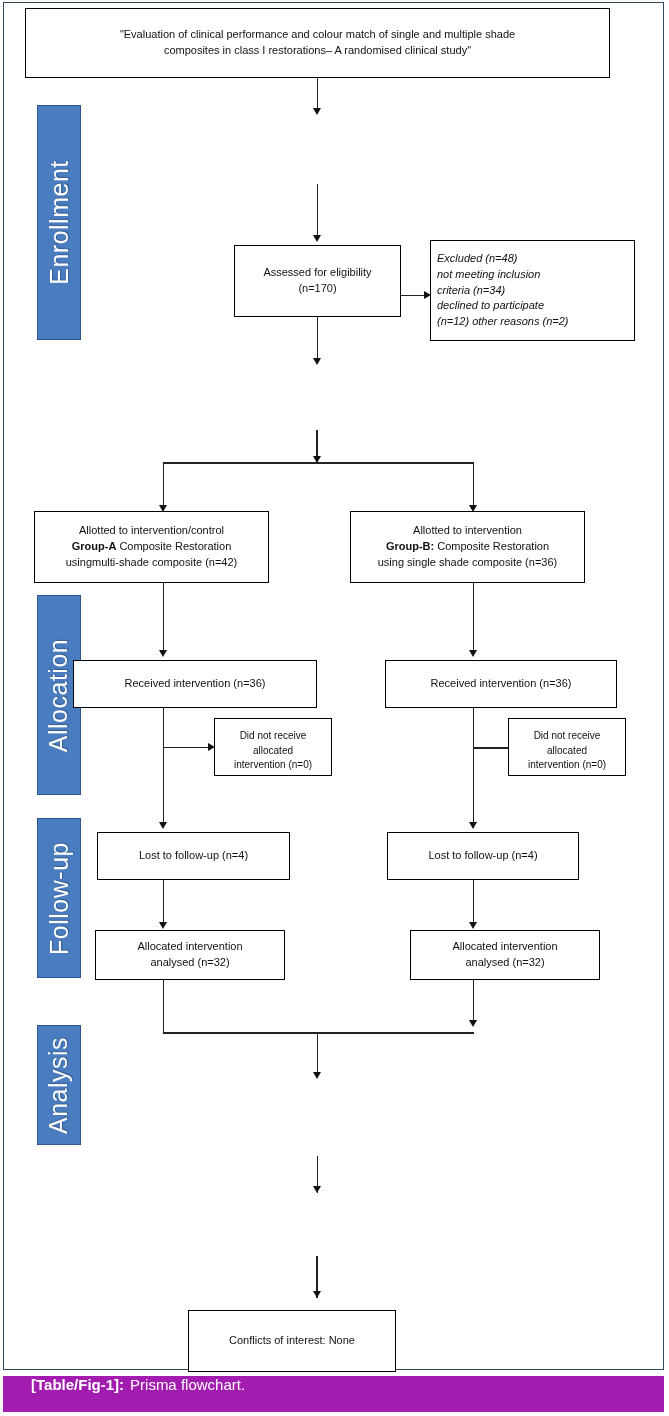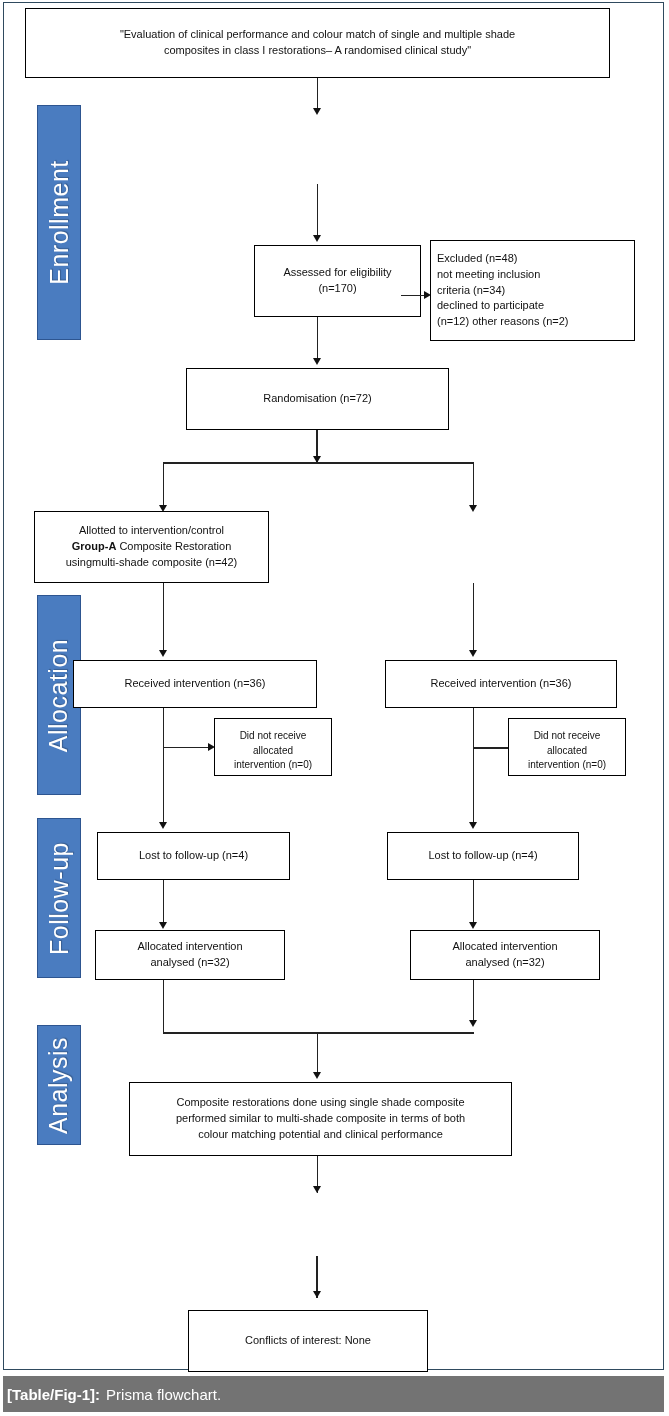--- a/index.html
+++ b/index.html
@@ -38,20 +38,21 @@
     justify-content: center;
     text-align: center;
     color: #111111;
     line-height: 1.45;
     padding: 4px 6px;
   }
   .node .txt { display: block; width: 100%; }
   .node.left-align {
     justify-content: center;
     text-align: left;
+    font-style: italic;
   }
 
   
   .stage-bar {
     position: absolute;
     box-sizing: border-box;
     background: #4a7cc0;
     border: 1px solid #2d5590;
     display: flex;
     align-items: center;
@@ -98,24 +99,24 @@
     border-left: 7px solid #111111;
   }
 
   
   #caption-bar {
     position: absolute;
     left: 3px;
     top: 1376px;
     width: 661px;
     height: 36px;
-    background: #737373;
+    background: #a21caf;
     display: flex;
-    align-items: center;
-    padding-left: 4px;
+    align-items: flex-start;
+    padding-left: 28px;
     box-sizing: border-box;
   }
   #caption-bar .cap-tag {
     color: #ffffff;
     font-weight: bold;
     font-size: 15px;
     margin-right: 6px;
   }
   #caption-bar .cap-text {
     color: #ffffff;
@@ -144,21 +145,21 @@
   <div class="arrow-down" style="left:313px; top:108px;"></div>
 
   <div class="stage-bar" style="left:37px; top:105px; width:44px; height:235px;">
     <span class="stage-label">Enrollment</span>
   </div>
 
 
   <div class="vline" style="left:317px; top:184px; height:56px;"></div>
   <div class="arrow-down" style="left:313px; top:235px;"></div>
 
-  <div class="node" style="left:234px; top:245px; width:167px; height:72px;margin-left:20px;">
+  <div class="node" style="left:234px; top:245px; width:167px; height:72px;">
     <span class="txt fs11">
       <span>Assessed for eligibility</span><br>
       <span>(n=170)</span>
     </span>
   </div>
 
   <div class="hline" style="left:401px; top:295px; width:28px;"></div>
   <div class="arrow-right" style="left:424px; top:291px;"></div>
 
   <div class="node left-align" style="left:430px; top:240px; width:205px; height:101px;">
@@ -167,42 +168,44 @@
       <span>not meeting inclusion</span><br>
       <span>criteria (n=34)</span><br>
       <span>declined to participate</span><br>
       <span>(n=12) other reasons (n=2)</span>
     </span>
   </div>
 
   <div class="vline" style="left:317px; top:317px; height:46px;"></div>
   <div class="arrow-down" style="left:313px; top:358px;"></div>
 
-  <div class="node" style="left:186px; top:368px; width:263px; height:62px;">
-    <span class="txt fs11">
-      <span>Randomisation (n=72)</span>
-    </span>
-  </div>
 
   <div class="vline thick" style="left:316px; top:430px; height:32px;"></div>
   <div class="arrow-down" style="left:313px; top:456px;"></div>
   <div class="hline thick" style="left:163px; top:462px; width:311px;"></div>
   <div class="vline" style="left:163px; top:462px; height:48px;"></div>
   <div class="arrow-down" style="left:159px; top:505px;"></div>
   <div class="vline" style="left:473px; top:462px; height:48px;"></div>
   <div class="arrow-down" style="left:469px; top:505px;"></div>
 
   <div class="node" style="left:34px; top:511px; width:235px; height:72px;">
     <span class="txt fs11">
       <span>Allotted to intervention/control</span><br>
       <span class="bold">Group-A</span><span> Composite Restoration</span><br>
       <span>usingmulti-shade composite (n=42)</span>
     </span>
   </div>
 
+  <div class="node" style="left:350px; top:511px; width:235px; height:72px;">
+    <span class="txt fs11">
+      <span>Allotted to intervention</span><br>
+      <span class="bold">Group-B:</span><span> Composite Restoration</span><br>
+      <span>using single shade composite (n=36)</span>
+    </span>
+  </div>
 
   <div class="stage-bar" style="left:37px; top:595px; width:44px; height:200px;">
     <span class="stage-label">Allocation</span>
   </div>
 
   <div class="vline" style="left:163px; top:583px; height:72px;"></div>
   <div class="arrow-down" style="left:159px; top:650px;"></div>
 
   <div class="vline" style="left:473px; top:583px; height:72px;"></div>
   <div class="arrow-down" style="left:469px; top:650px;"></div>
@@ -285,36 +288,29 @@
   <div class="vline" style="left:473px; top:980px; height:45px;"></div>
   <div class="arrow-down" style="left:469px; top:1020px;"></div>
   <div class="hline thick" style="left:163px; top:1032px; width:311px;"></div>
   <div class="vline" style="left:317px; top:1032px; height:44px;"></div>
   <div class="arrow-down" style="left:313px; top:1072px;"></div>
 
   <div class="stage-bar" style="left:37px; top:1025px; width:44px; height:120px;">
     <span class="stage-label">Analysis</span>
   </div>
 
-  <div class="node" style="left:129px; top:1082px; width:383px; height:74px;">
-    <span class="txt fs11">
-      <span>Composite restorations done using single shade composite</span><br>
-      <span>performed similar to multi-shade composite in terms of both</span><br>
-      <span>colour matching potential and clinical performance</span>
-    </span>
-  </div>
 
   <div class="vline" style="left:317px; top:1156px; height:37px;"></div>
   <div class="arrow-down" style="left:313px; top:1186px;"></div>
 
 
   <div class="vline thick" style="left:316px; top:1256px; height:42px;"></div>
   <div class="arrow-down" style="left:313px; top:1291px;"></div>
 
-  <div class="node" style="left:188px; top:1310px; width:240px; height:62px;">
+  <div class="node" style="left:188px; top:1310px; width:208px; height:62px;">
     <span class="txt fs11">
       <span>Conflicts of interest: None</span>
     </span>
   </div>
 
   <div id="caption-bar">
     <span class="cap-tag">[Table/Fig-1]:</span>
     <span class="cap-text">Prisma flowchart.</span>
   </div>
 

